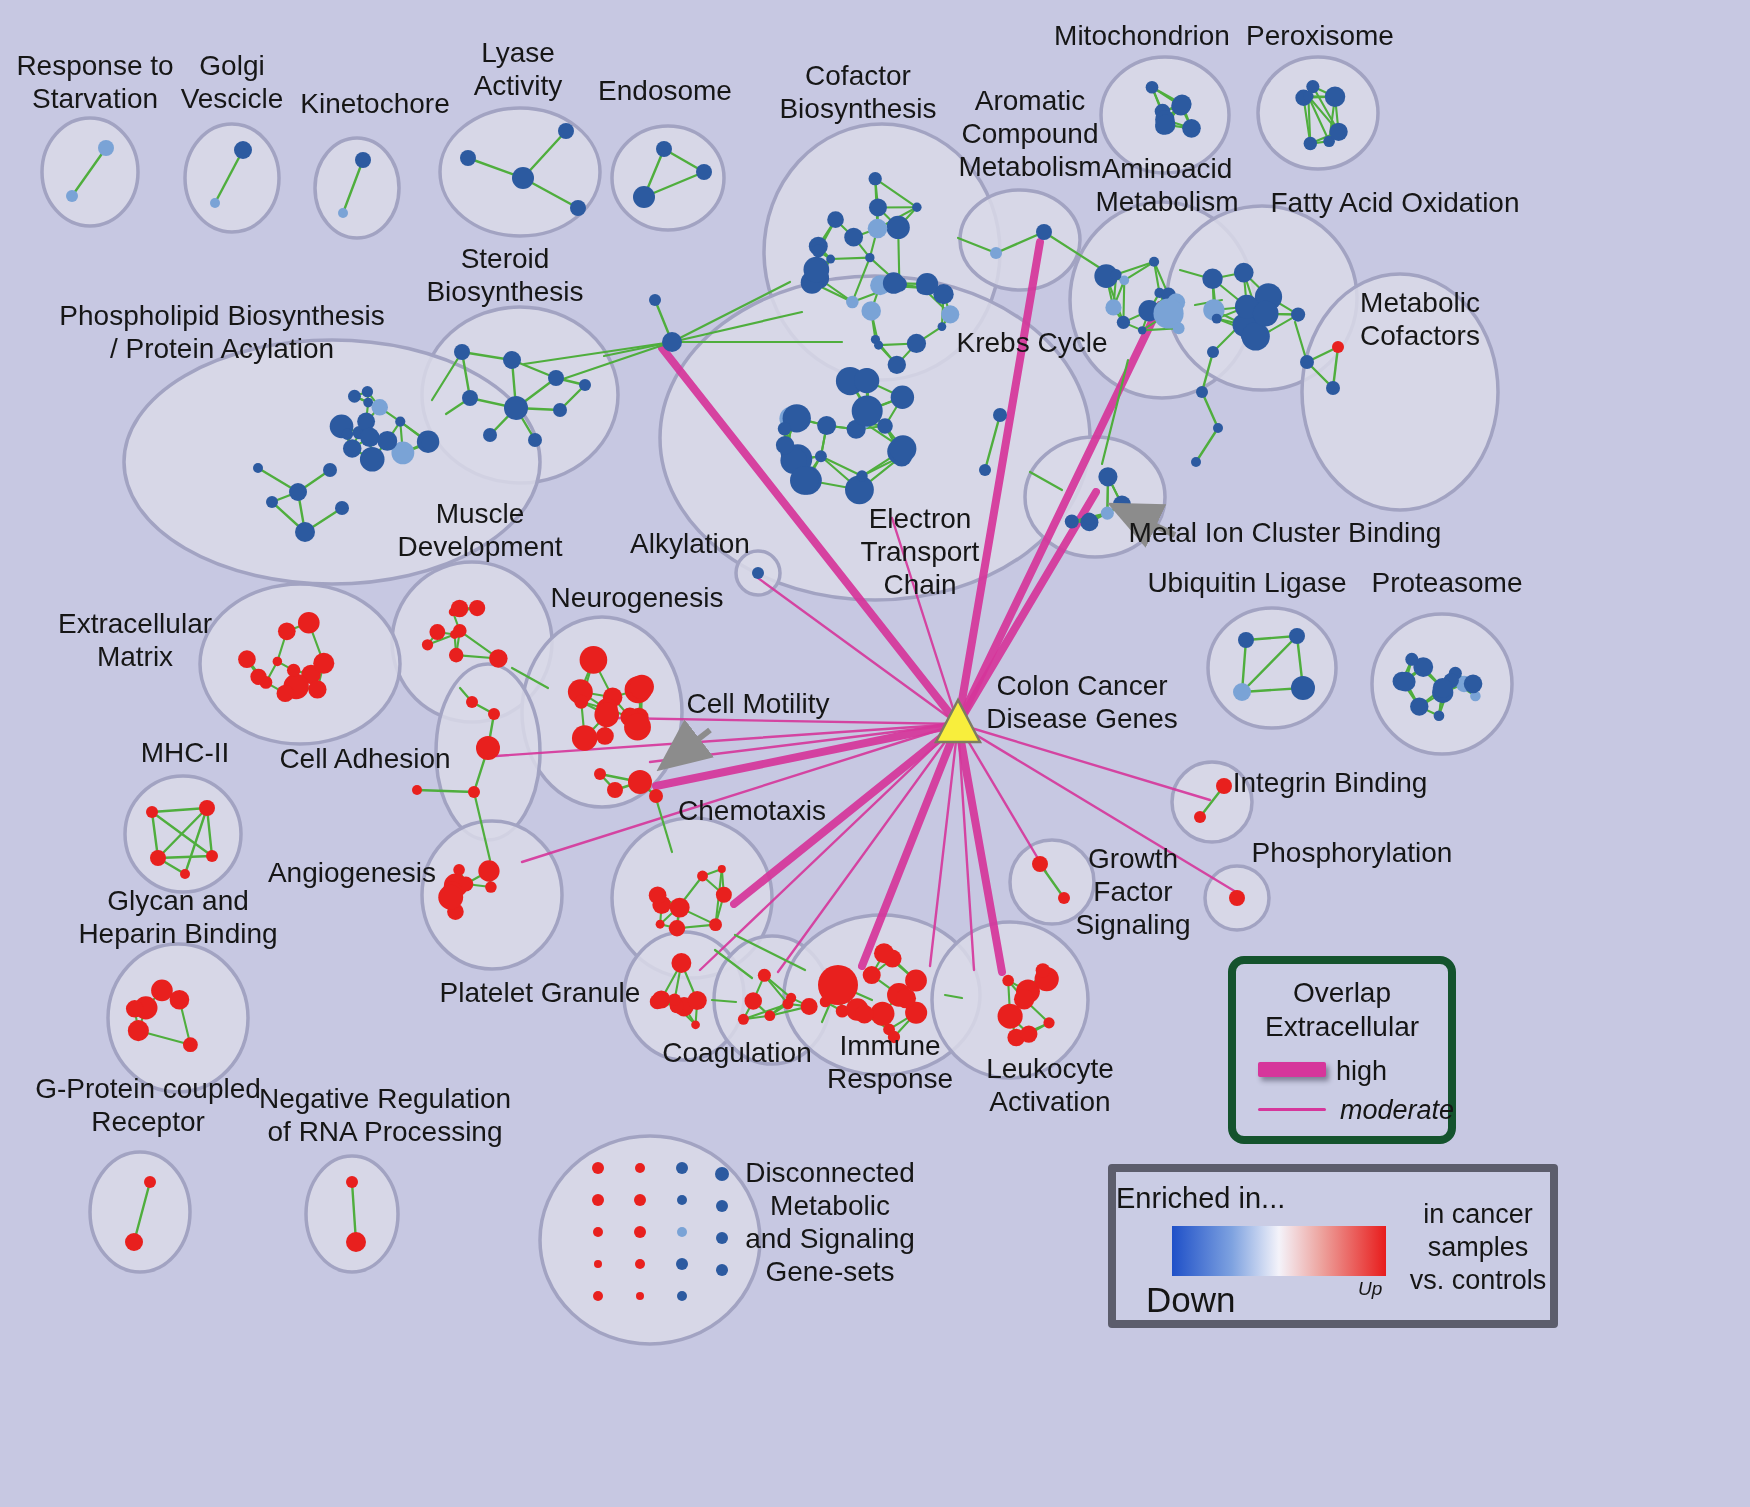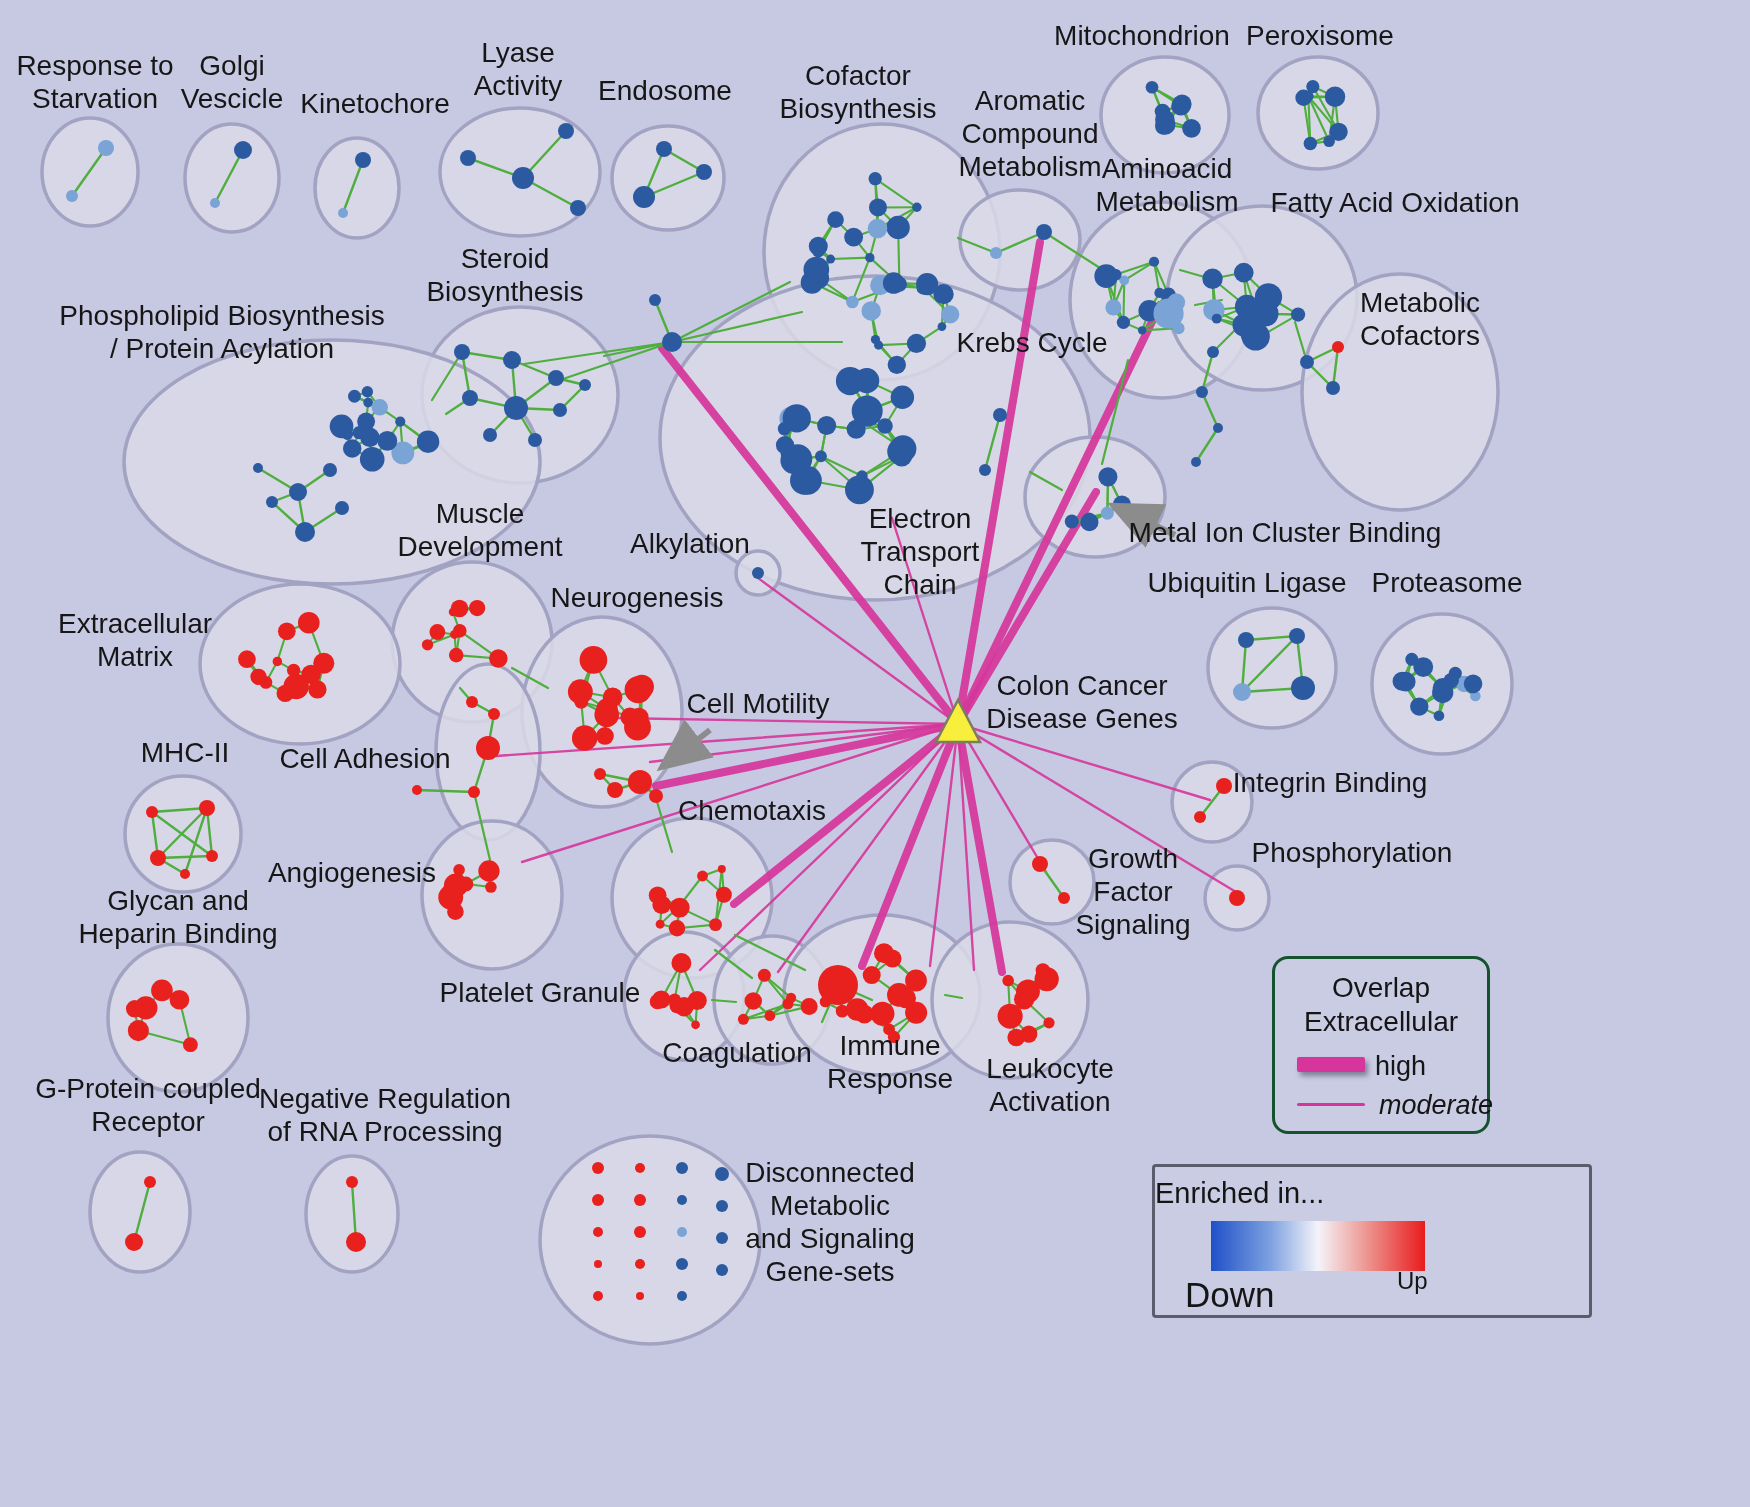--- a/index.html
+++ b/index.html
@@ -1,28 +1,28 @@
 <!DOCTYPE html>
 <html><head>
 <meta charset="utf-8">
 <title>Enrichment Map Figure</title>
 <style>
   html,body{margin:0;padding:0;background:#9fa0bc;}
   #figure{position:relative;width:1750px;height:1507px;background:#c7c8e2;outline:3px solid #2e2e38;overflow:hidden;font-family:"Liberation Sans",sans-serif;}
   #network-svg{position:absolute;left:0;top:0;}
-  .legend-box{position:absolute;border:3px solid #14532d;border-radius:16px;color:#151515;background:rgba(210,211,232,0.35);margin-left:44px;}
+  .legend-box{position:absolute;border:8px solid #14532d;border-radius:16px;color:#151515;background:rgba(210,211,232,0.35);}
   .lg-title{position:absolute;width:100%;text-align:center;font-size:28px;line-height:34px;}
   .lg-line-sample{position:absolute;border-radius:2px;background:#d6369b;}
   .lg-line-label{position:absolute;font-size:27px;}
   .hi{box-shadow:3px 4px 5px rgba(40,40,60,.45);}
   #enriched-box{border-color:#5c5d6c;border-radius:4px;}
   .grad-bar{position:absolute;left:56px;top:54px;width:214px;height:50px;
     background:linear-gradient(90deg,#1f50c8 0%,#7ea2e0 28%,#f4f3fa 50%,#eda29d 70%,#e81c1c 100%);}
   .grad-down{position:absolute;left:30px;top:108px;font-size:35px;}
-  .grad-up{position:absolute;left:242px;top:100px;font-size:24px;}
+  .grad-up{position:absolute;left:242px;top:106px;font-size:19px;font-style:italic;}
   .grad-note{position:absolute;left:292px;top:26px;width:140px;text-align:center;font-size:27px;line-height:33px;}
   .en-title{position:absolute;left:0;top:10px;width:300px;text-align:left;font-size:29px;}
 </style>
 </head>
 <body>
 
 <div id="figure">
   <svg id="network-svg" width="1750" height="1507" viewBox="0 0 1750 1507" xmlns="http://www.w3.org/2000/svg">
     <defs>
       <marker id="arrowhead" markerWidth="9" markerHeight="8" refX="7" refY="4" orient="auto">
@@ -1032,14 +1032,19 @@
     <div class="lg-line-label" style="left:100px;top:92px;">high</div>
     <div class="lg-line-sample" style="left:22px;top:144px;width:68px;height:3px;"></div>
     <div class="lg-line-label" style="left:104px;top:131px;font-style:italic;">moderate</div>
   </div>
 
   <div class="legend-box" id="enriched-box" style="left:1108px;top:1164px;width:434px;height:148px;">
     <div class="en-title">Enriched in...</div>
     <div class="grad-bar"></div>
     <div class="grad-down">Down</div>
     <div class="grad-up">Up</div>
+    <div class="grad-note">
+      <div>in cancer</div>
+      <div>samples</div>
+      <div>vs. controls</div>
+    </div>
   </div>
 </div>
 
 </body></html>

